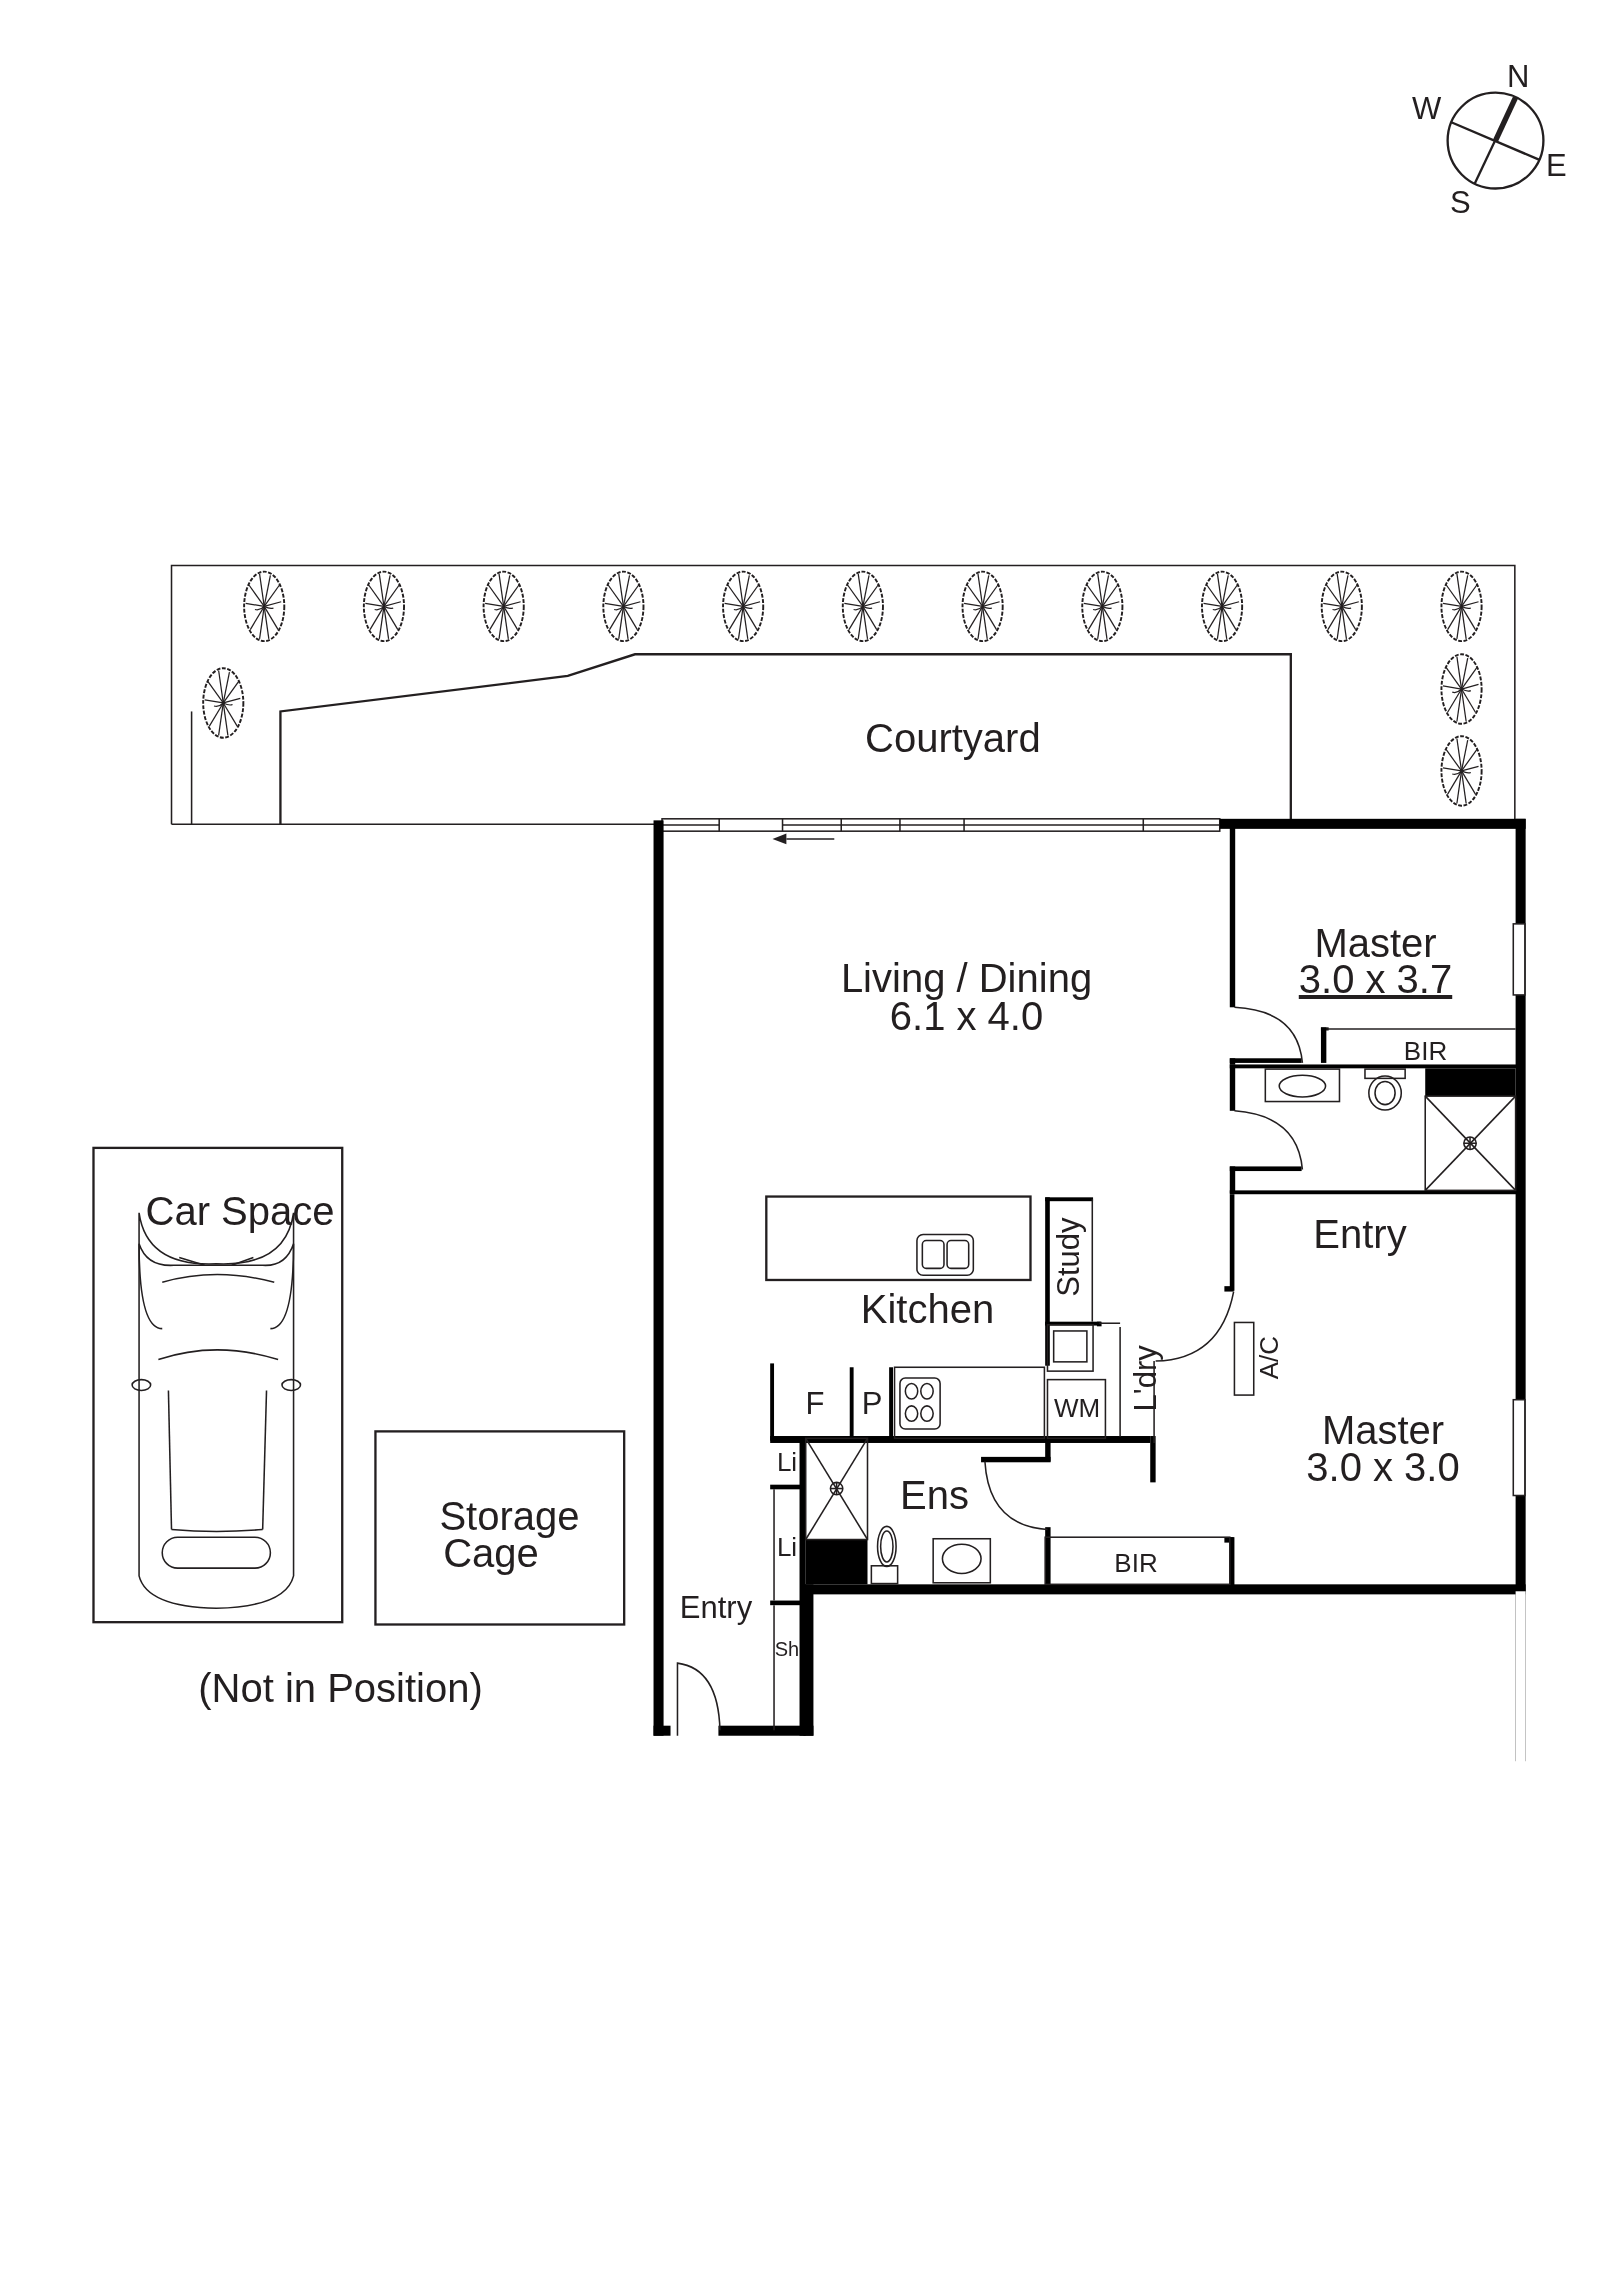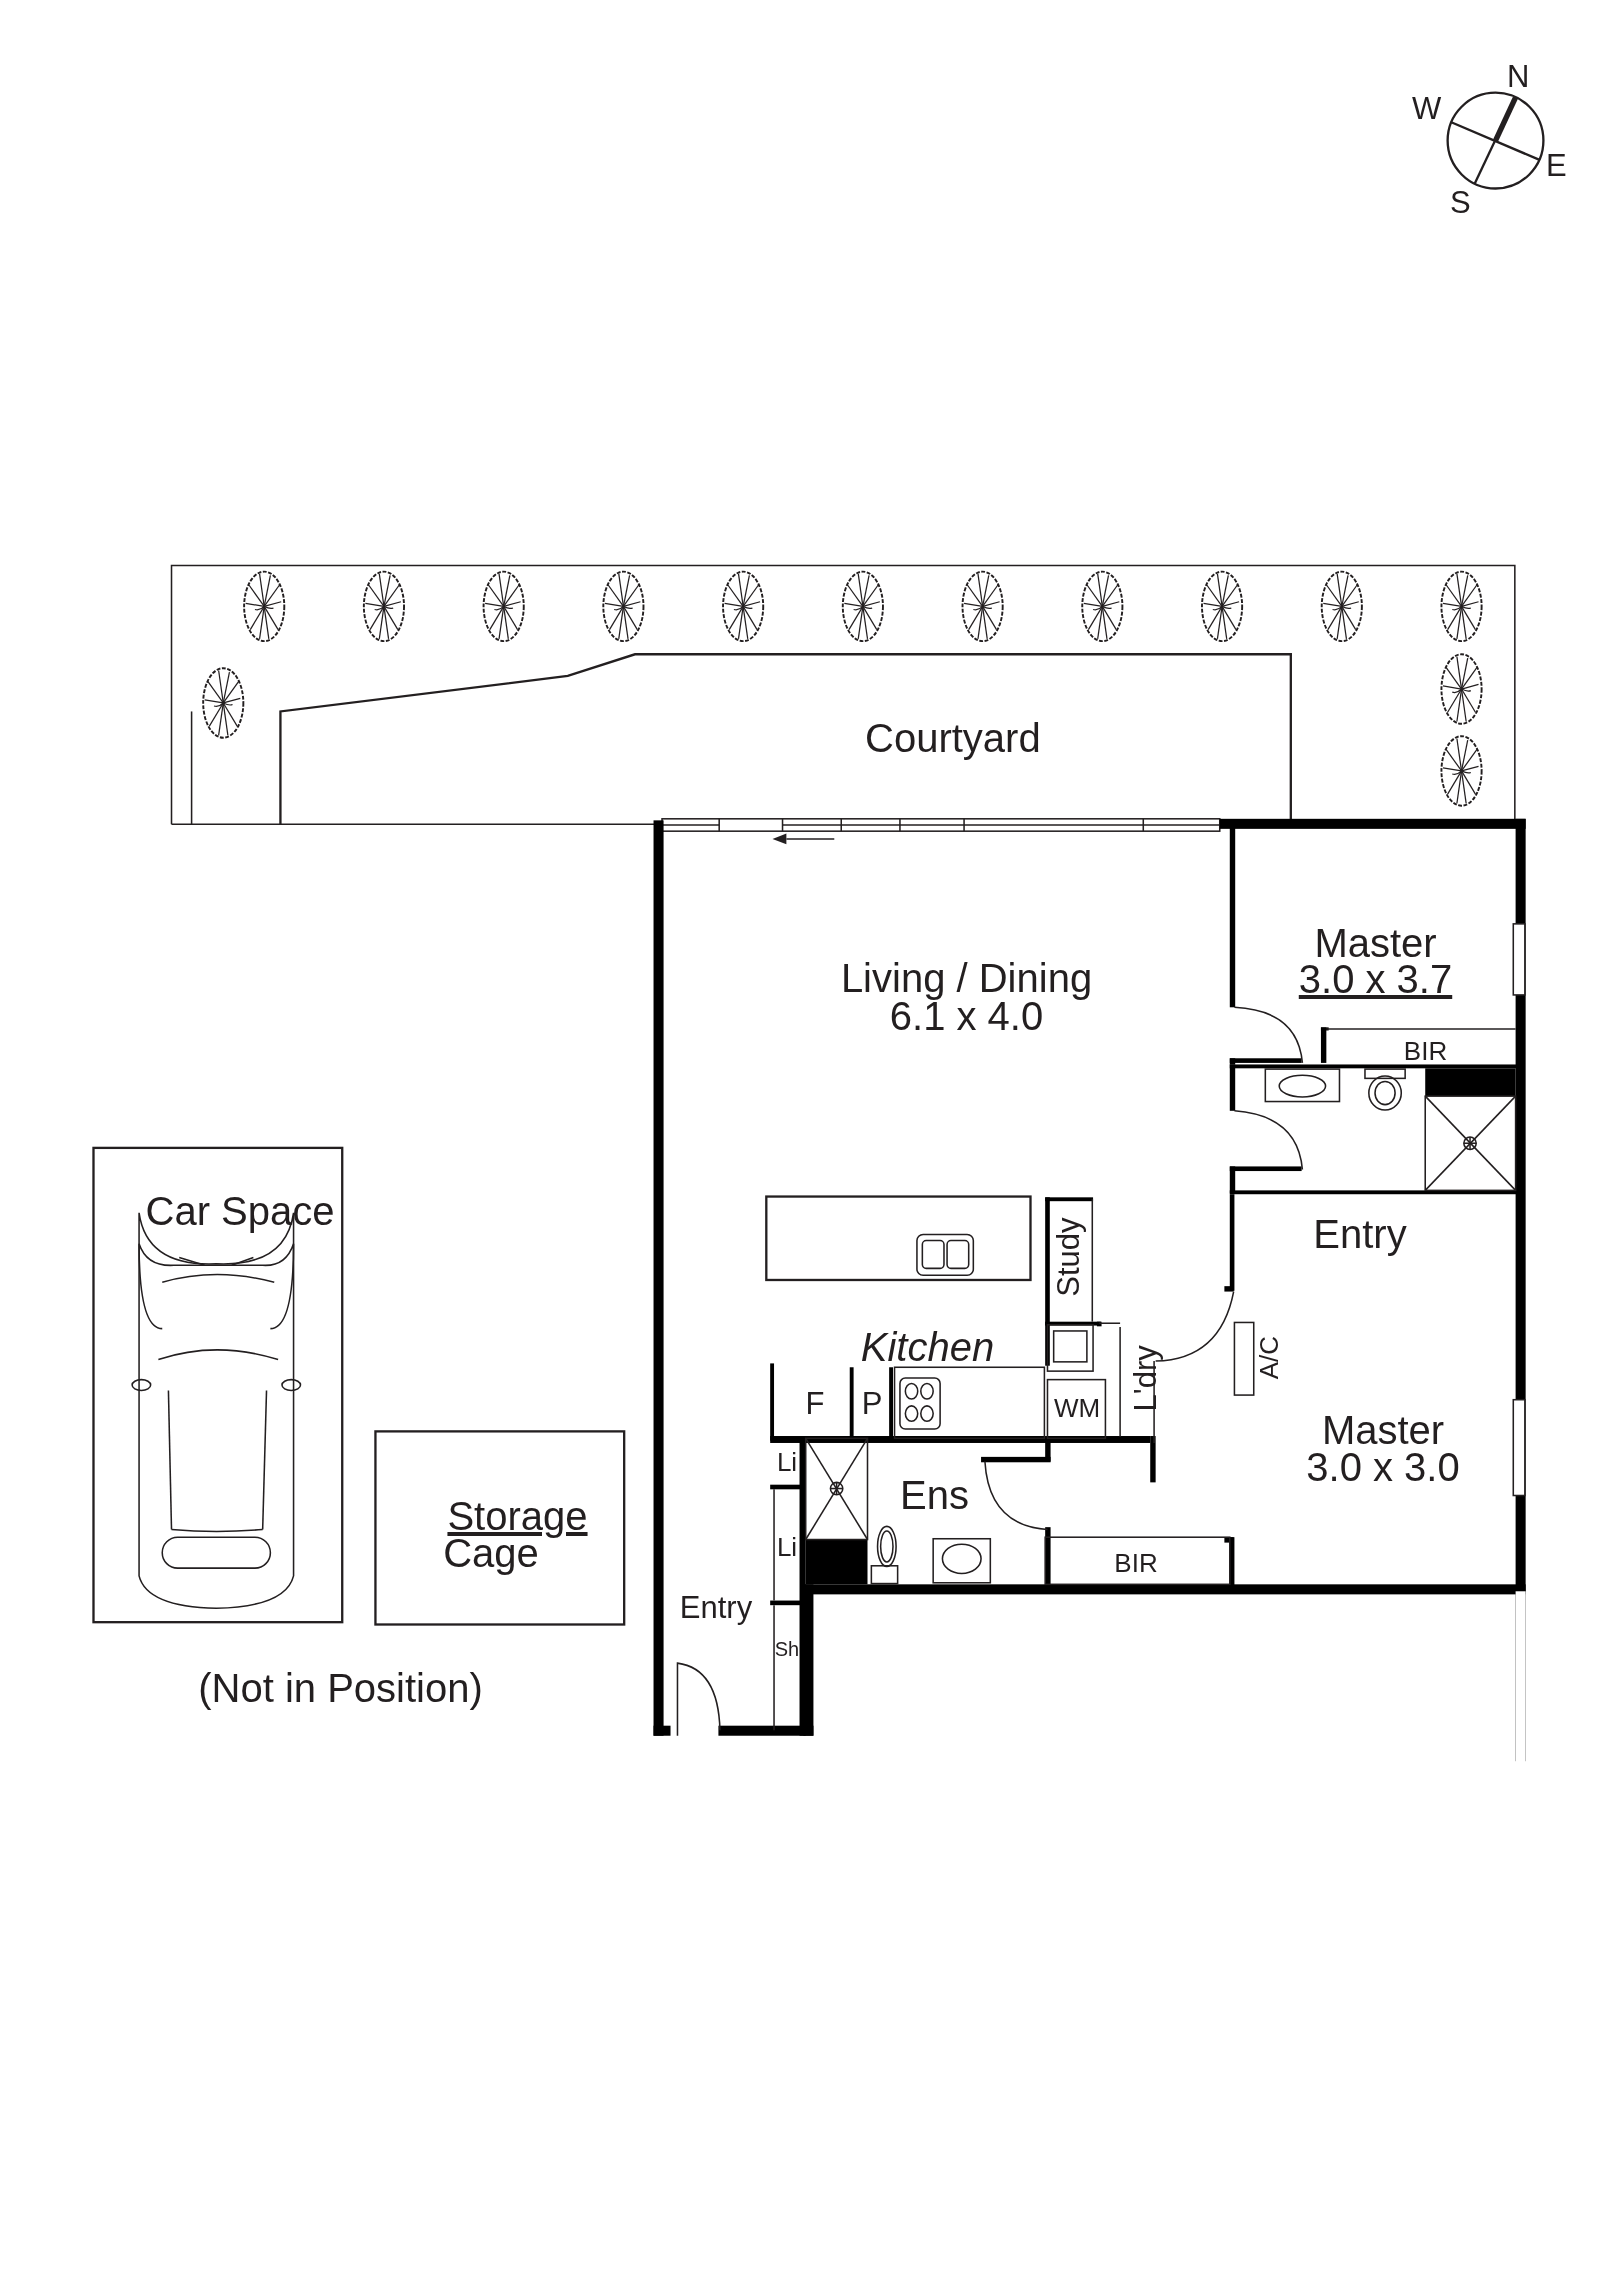--- a/index.html
+++ b/index.html
@@ -264,36 +264,36 @@
   <div class="lbl lbl-lg" style="left:804px;top:995px;width:325px;">6.1 x 4.0</div>
 </div>
 
 <div>
   <div class="lbl lbl-lg" style="left:1283px;top:922px;width:185px;">Master</div>
   <div class="lbl lbl-lg" style="left:1283px;top:958px;width:185px;text-decoration:underline;">3.0 x 3.7</div>
 </div>
 <div class="lbl lbl-sm" style="left:1383px;top:1038px;width:85px;">BIR</div>
 <div class="lbl lbl-lg" style="left:1306px;top:1219px;width:108px;top:1213px;">Entry</div>
 
-<div class="lbl lbl-lg" style="left:850px;top:1326px;width:155px;font-style:italic;">Kitchen</div>
+<div class="lbl lbl-lg" style="left:850px;top:1288px;width:155px;">Kitchen</div>
 <div class="lbl lbl-md rot" style="left:1031px;top:1242px;width:77px;">Study</div>
 <div class="lbl lbl-md rot" style="left:1108px;top:1362px;width:77px;">L'dry</div>
 <div class="lbl lbl-sm" style="left:1048px;top:1395px;width:58px;">WM</div>
 <div class="lbl lbl-md" style="left:780px;top:1388px;width:70px;">F</div>
 <div class="lbl lbl-md" style="left:854px;top:1388px;width:36px;">P</div>
 <div class="lbl lbl-sm" style="left:773px;top:1449px;width:28px;">Li</div>
 <div class="lbl lbl-sm" style="left:773px;top:1534px;width:28px;">Li</div>
 <div class="lbl lbl-xs" style="left:773px;top:1639px;width:28px;">Sh</div>
 <div class="lbl lbl-lg" style="left:896px;top:1474px;width:77px;">Ens</div>
 <div class="lbl lbl-md" style="left:666px;top:1592px;width:100px;">Entry</div>
 
 <div>
   <div class="lbl lbl-lg" style="left:1298px;top:1409px;width:170px;">Master</div>
   <div class="lbl lbl-lg" style="left:1298px;top:1446px;width:170px;">3.0 x 3.0</div>
 </div>
 <div class="lbl lbl-sm" style="left:1082px;top:1550px;width:108px;">BIR</div>
 <div class="lbl lbl-sm rot" style="left:1239px;top:1344px;width:62px;">A/C</div>
 
 <div class="lbl lbl-lg" style="left:93px;top:1190px;width:294px;">Car Space</div>
-<div class="lbl lbl-lg" style="left:373px;top:1495px;width:289px;text-decoration:underline;">Storage</div>
+<div class="lbl lbl-lg" style="left:365px;top:1495px;width:289px;">Storage</div>
 <div class="lbl lbl-lg" style="left:376px;top:1532px;width:230px;">Cage</div>
 <div class="lbl lbl-lg" style="left:155px;top:1667px;width:371px;">(Not in Position)</div>
 
 
 </body></html>

